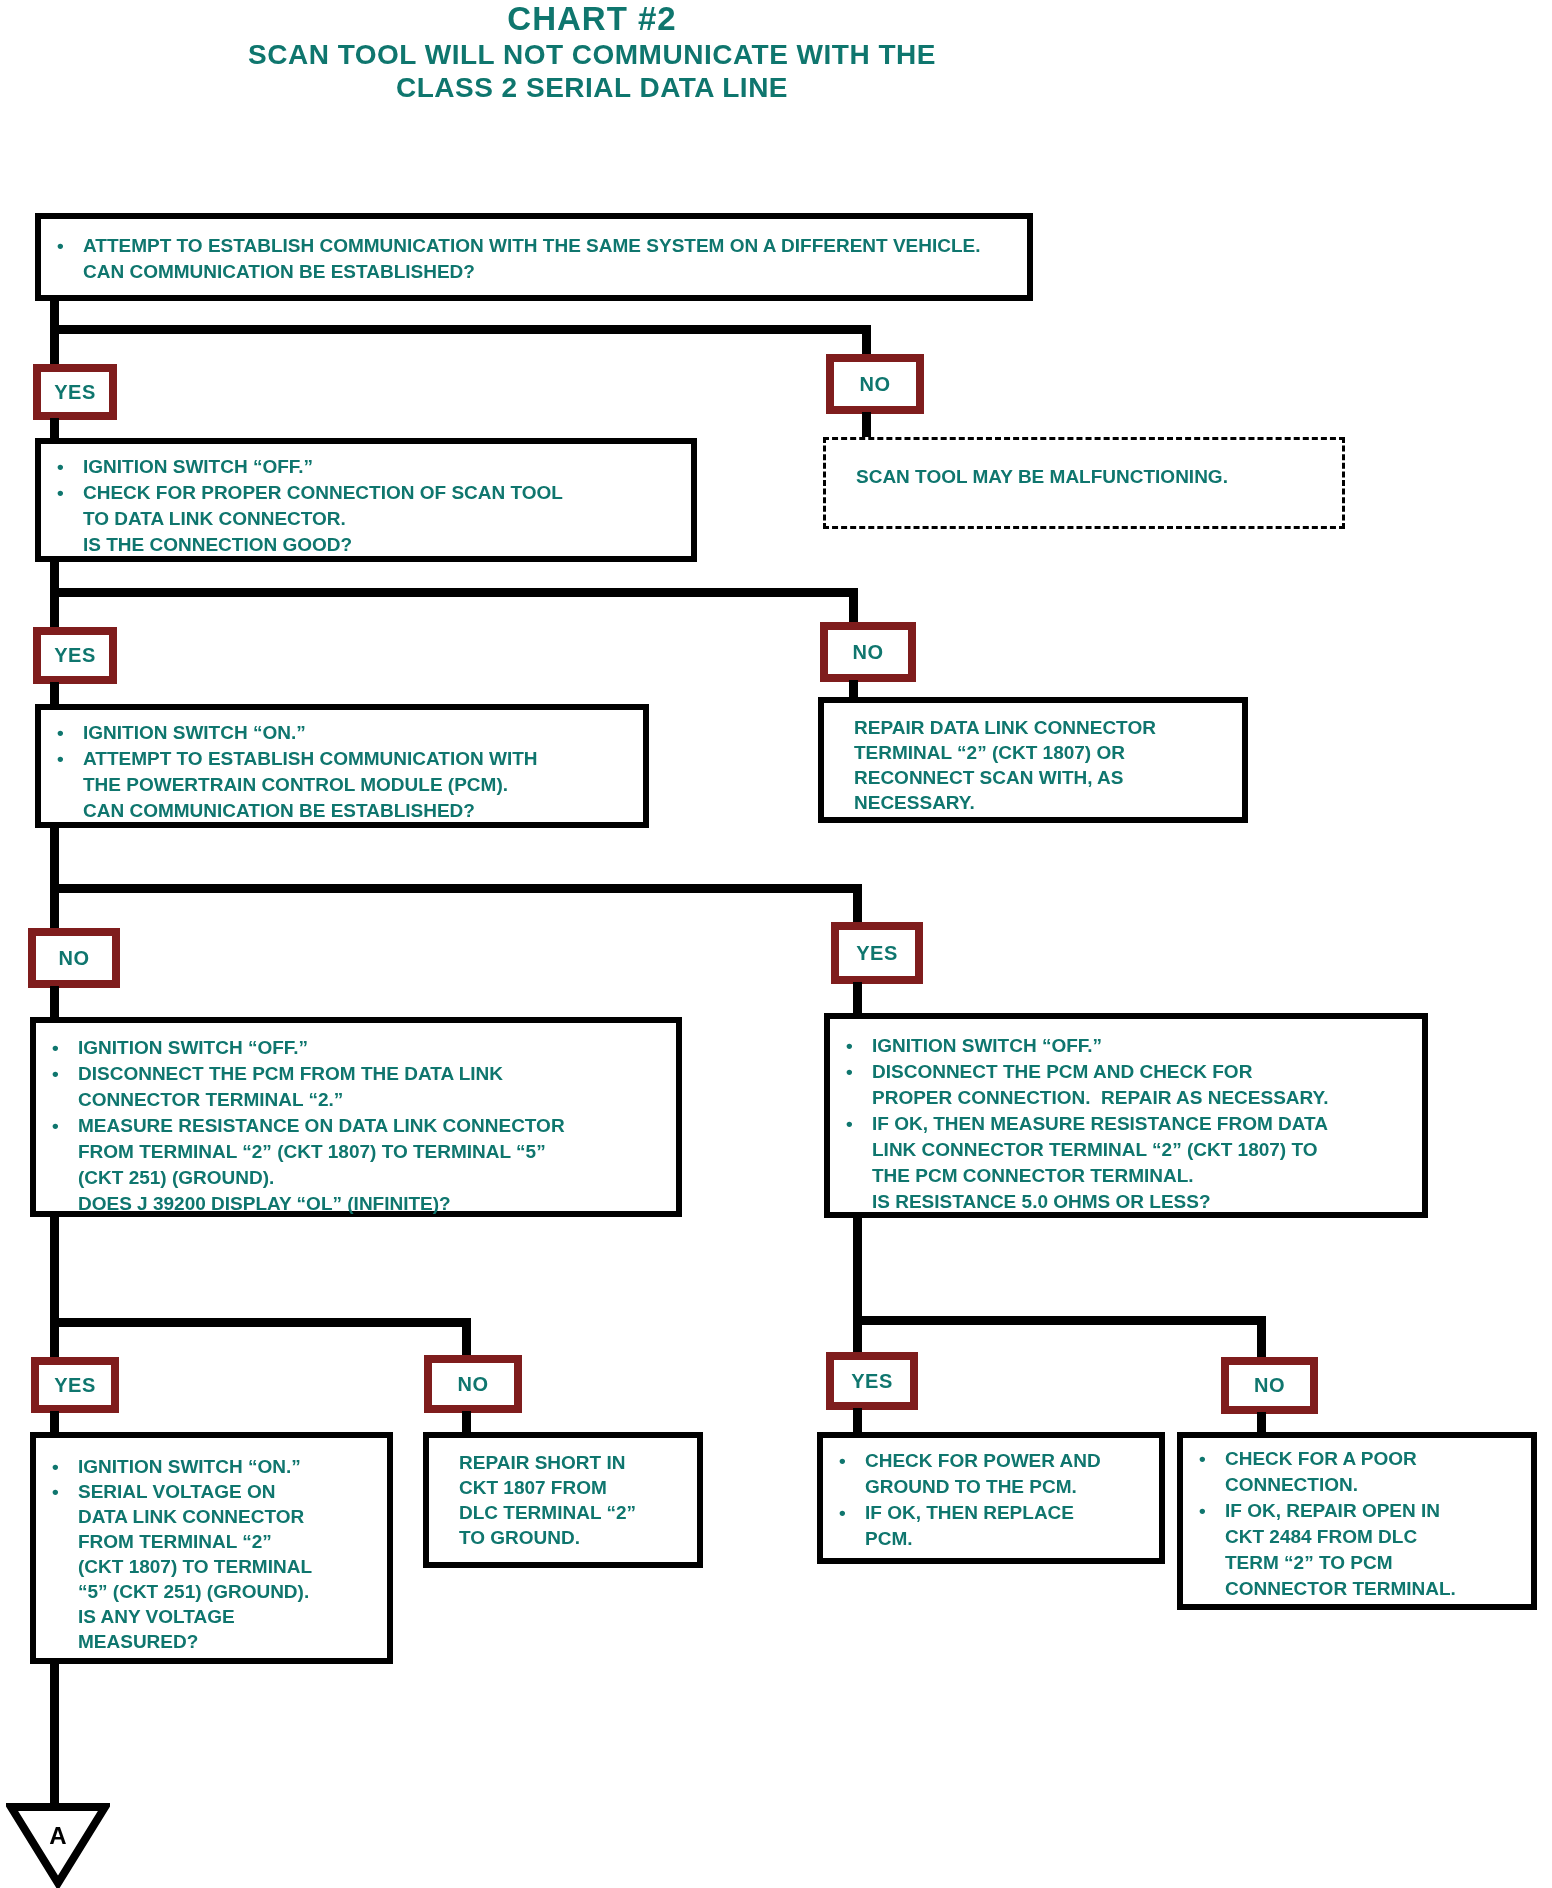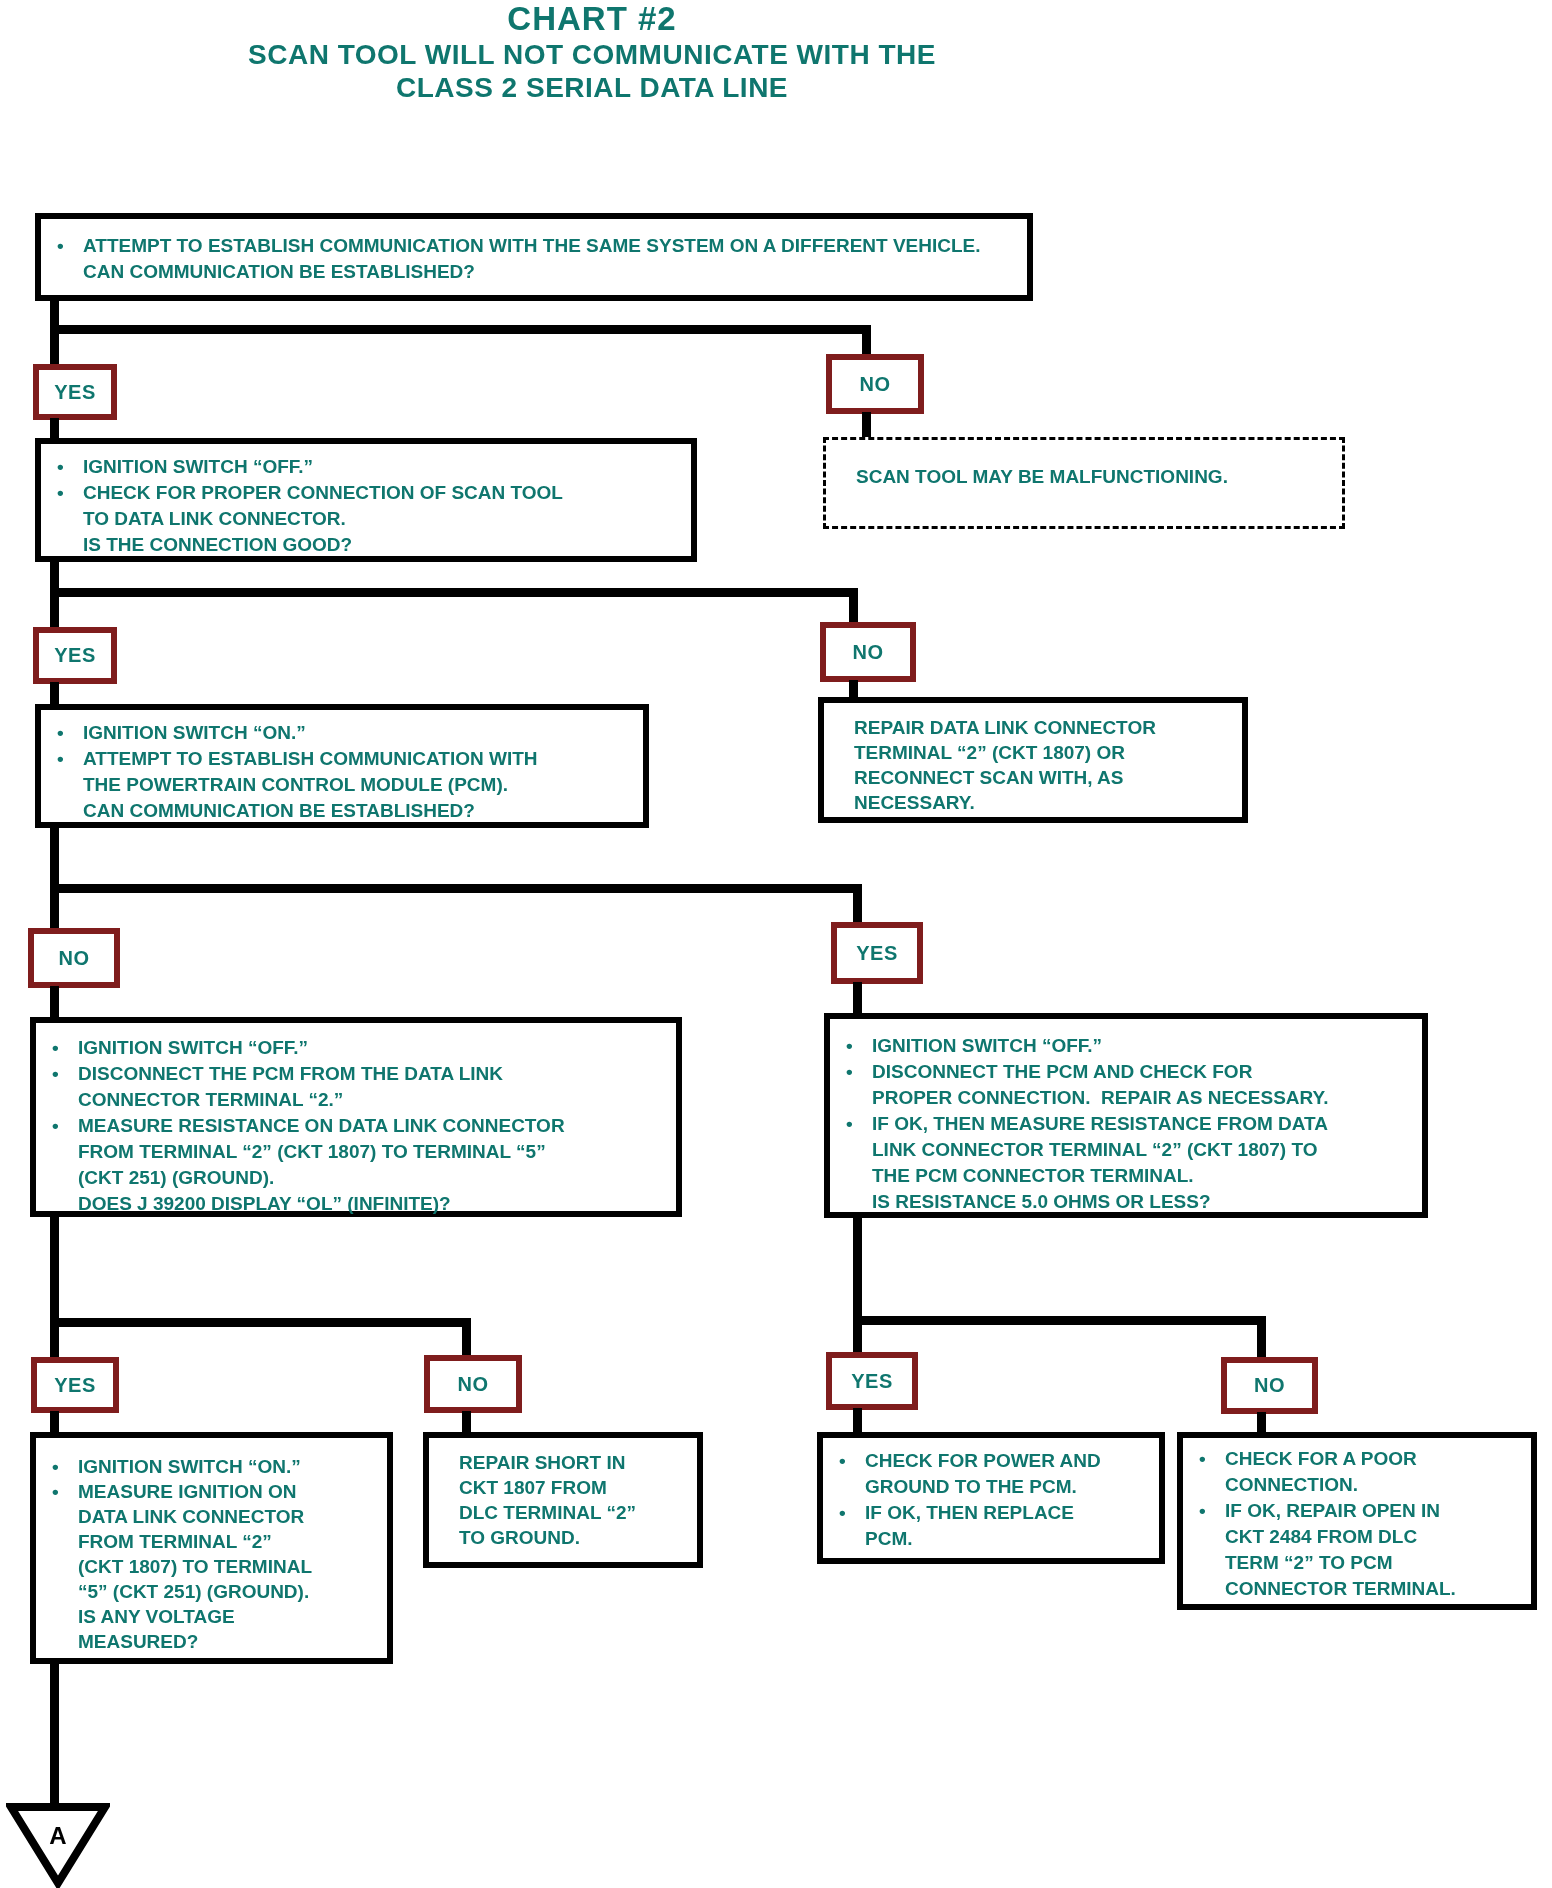--- a/index.html
+++ b/index.html
@@ -13,21 +13,21 @@
   .box{
     position:absolute;border:6px solid #000;background:#fff;box-sizing:border-box;
     font-weight:bold;font-size:19px;line-height:26px;padding:12px 14px 8px 16px;
   }
   .tline{display:flex;white-space:nowrap;}
   .blt{flex:0 0 26px;width:26px;}
   .txt{white-space:pre;}
   .no-blt{padding-left:30px;}
   .dashedbox{border:3px dashed #000;padding-top:24px;}
   .tag{
-    position:absolute;border:6px solid #7f1d1d;background:#fff;box-sizing:border-box;
+    position:absolute;border:8px solid #7f1d1d;background:#fff;box-sizing:border-box;
     font-weight:bold;font-size:20px;display:flex;align-items:center;justify-content:center;
     letter-spacing:0.5px;
   }
   .vline,.hline{position:absolute;background:#000;}
   .continued{position:absolute;font-weight:bold;font-size:21px;letter-spacing:1px;}
   .tri{position:absolute;}
   .tri text{font-family:"Liberation Sans",sans-serif;font-weight:bold;}
 </style>
 </head>
 <body>
@@ -222,21 +222,21 @@
   <div class="vline" style="left:853px;top:1408px;width:9px;height:24px;"></div>
   <div class="vline" style="left:1257px;top:1412px;width:9px;height:20px;"></div>
 
   <div class="box" style="left:30px;top:1432px;width:363px;height:232px;padding-top:16px;line-height:25px;">
       <div class="tline">
         <span class="blt">•</span>
         <span class="txt">IGNITION SWITCH “ON.”</span>
       </div>
       <div class="tline">
         <span class="blt">•</span>
-        <span class="txt">MEASURE IGNITION ON</span>
+        <span class="txt">SERIAL VOLTAGE ON</span>
       </div>
       <div class="tline">
         <span class="blt"></span>
         <span class="txt">DATA LINK CONNECTOR</span>
       </div>
       <div class="tline">
         <span class="blt"></span>
         <span class="txt">FROM TERMINAL “2”</span>
       </div>
       <div class="tline">

